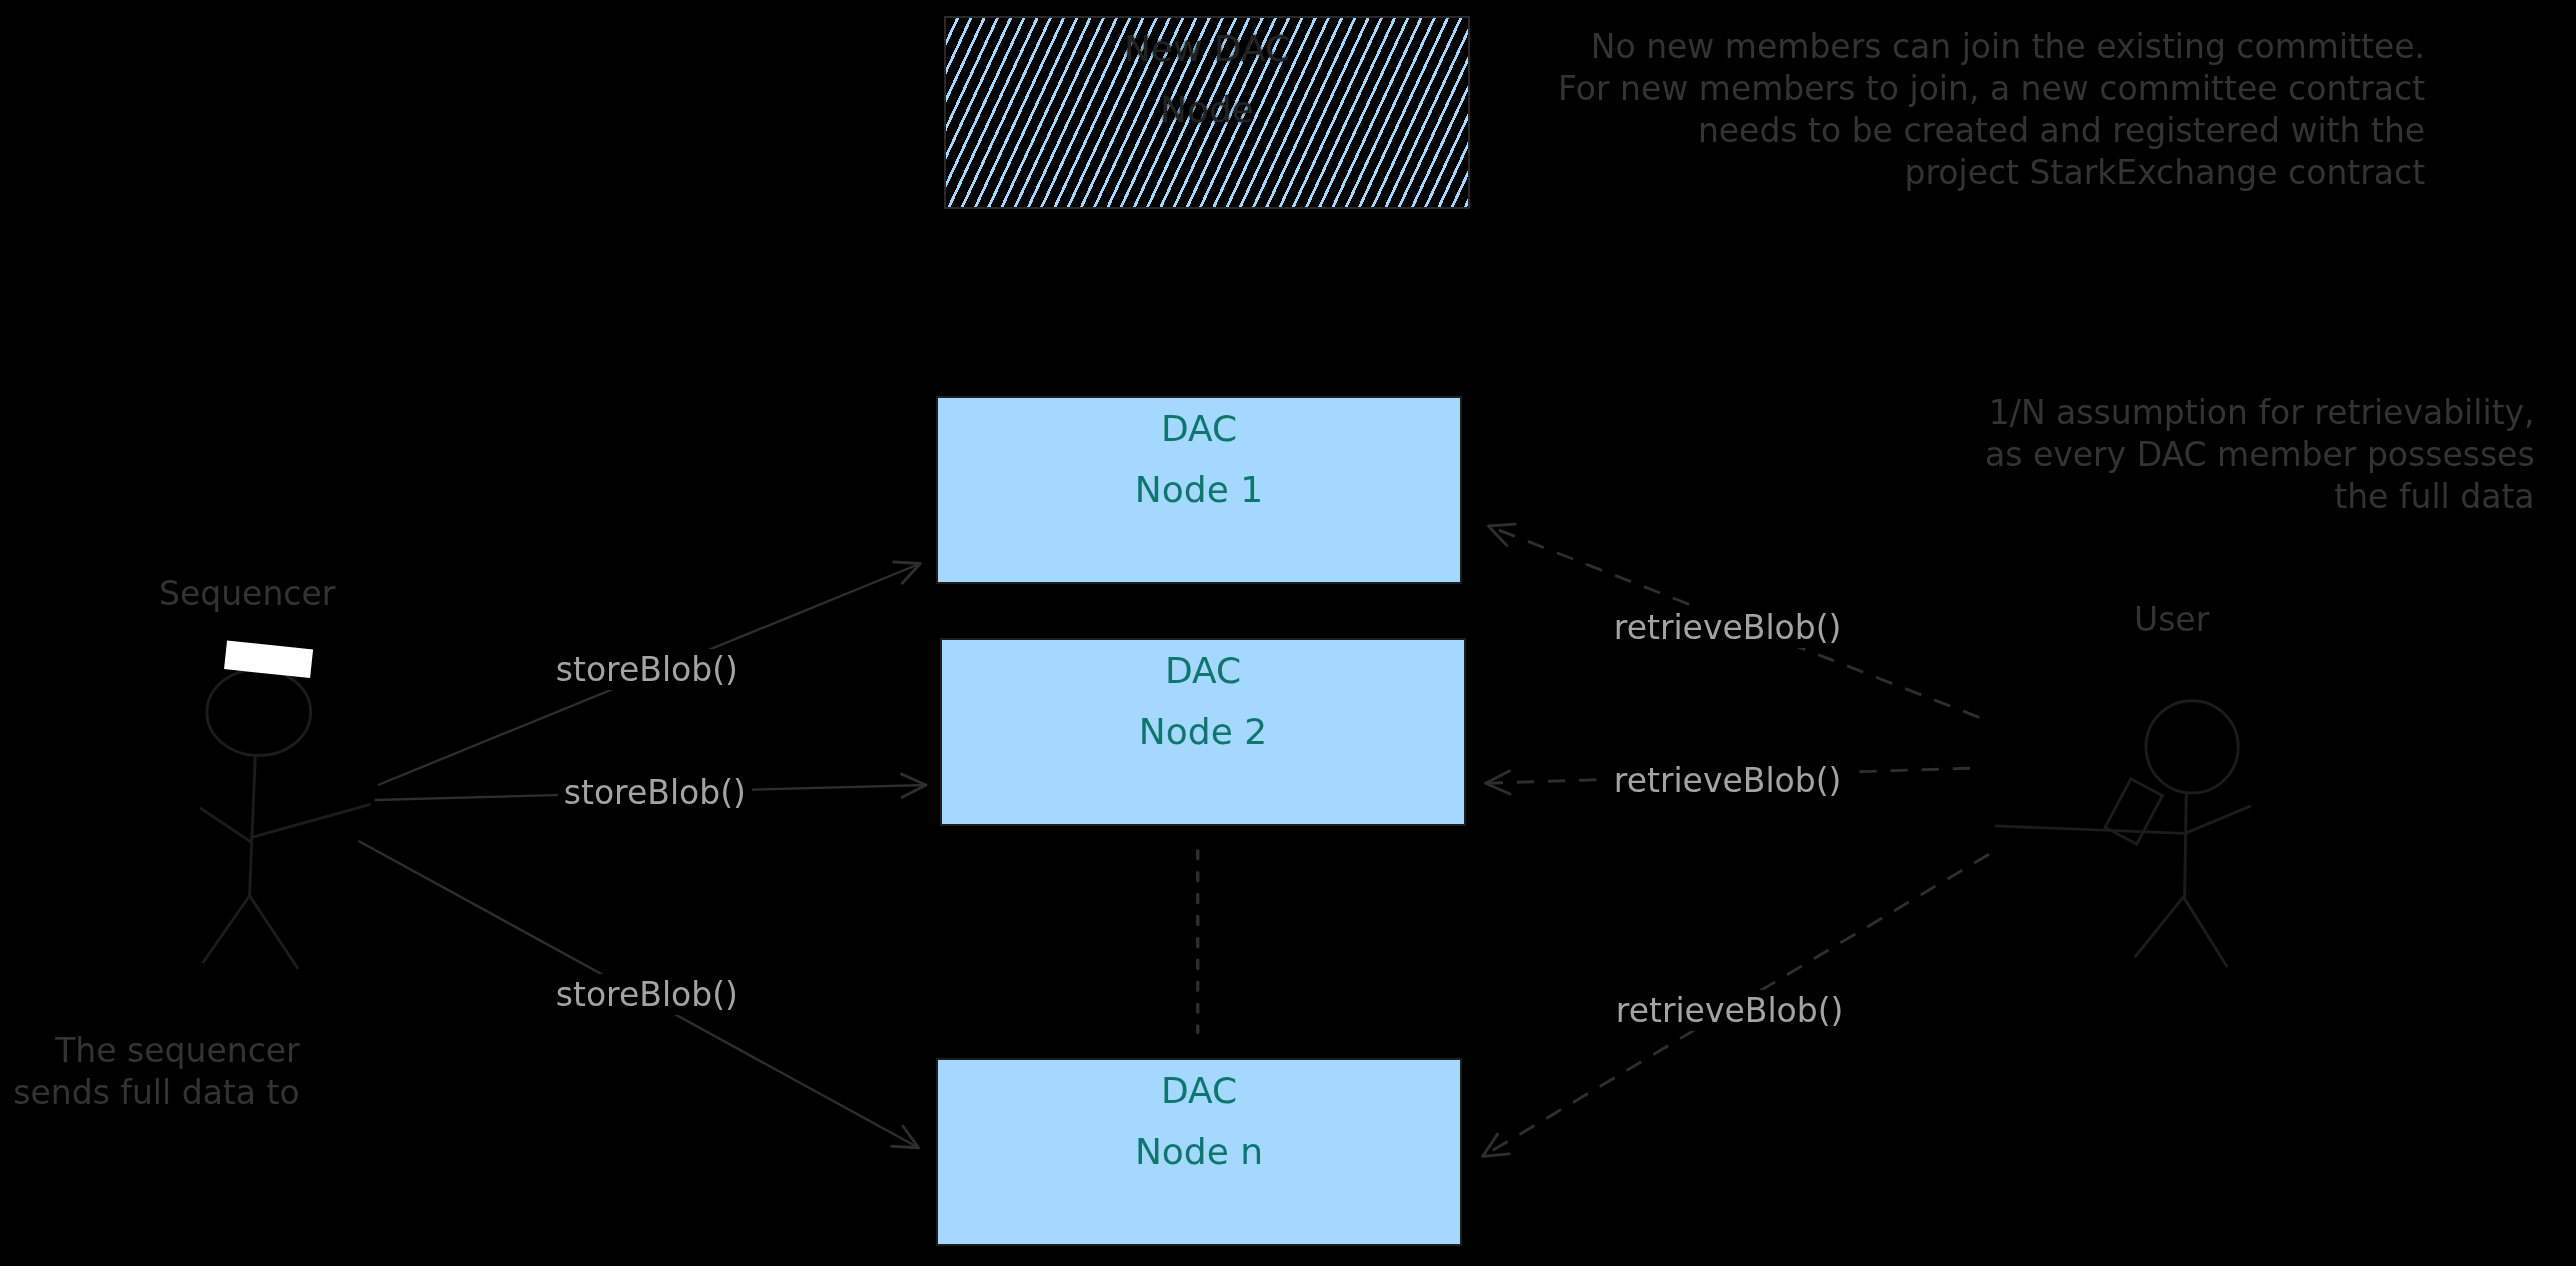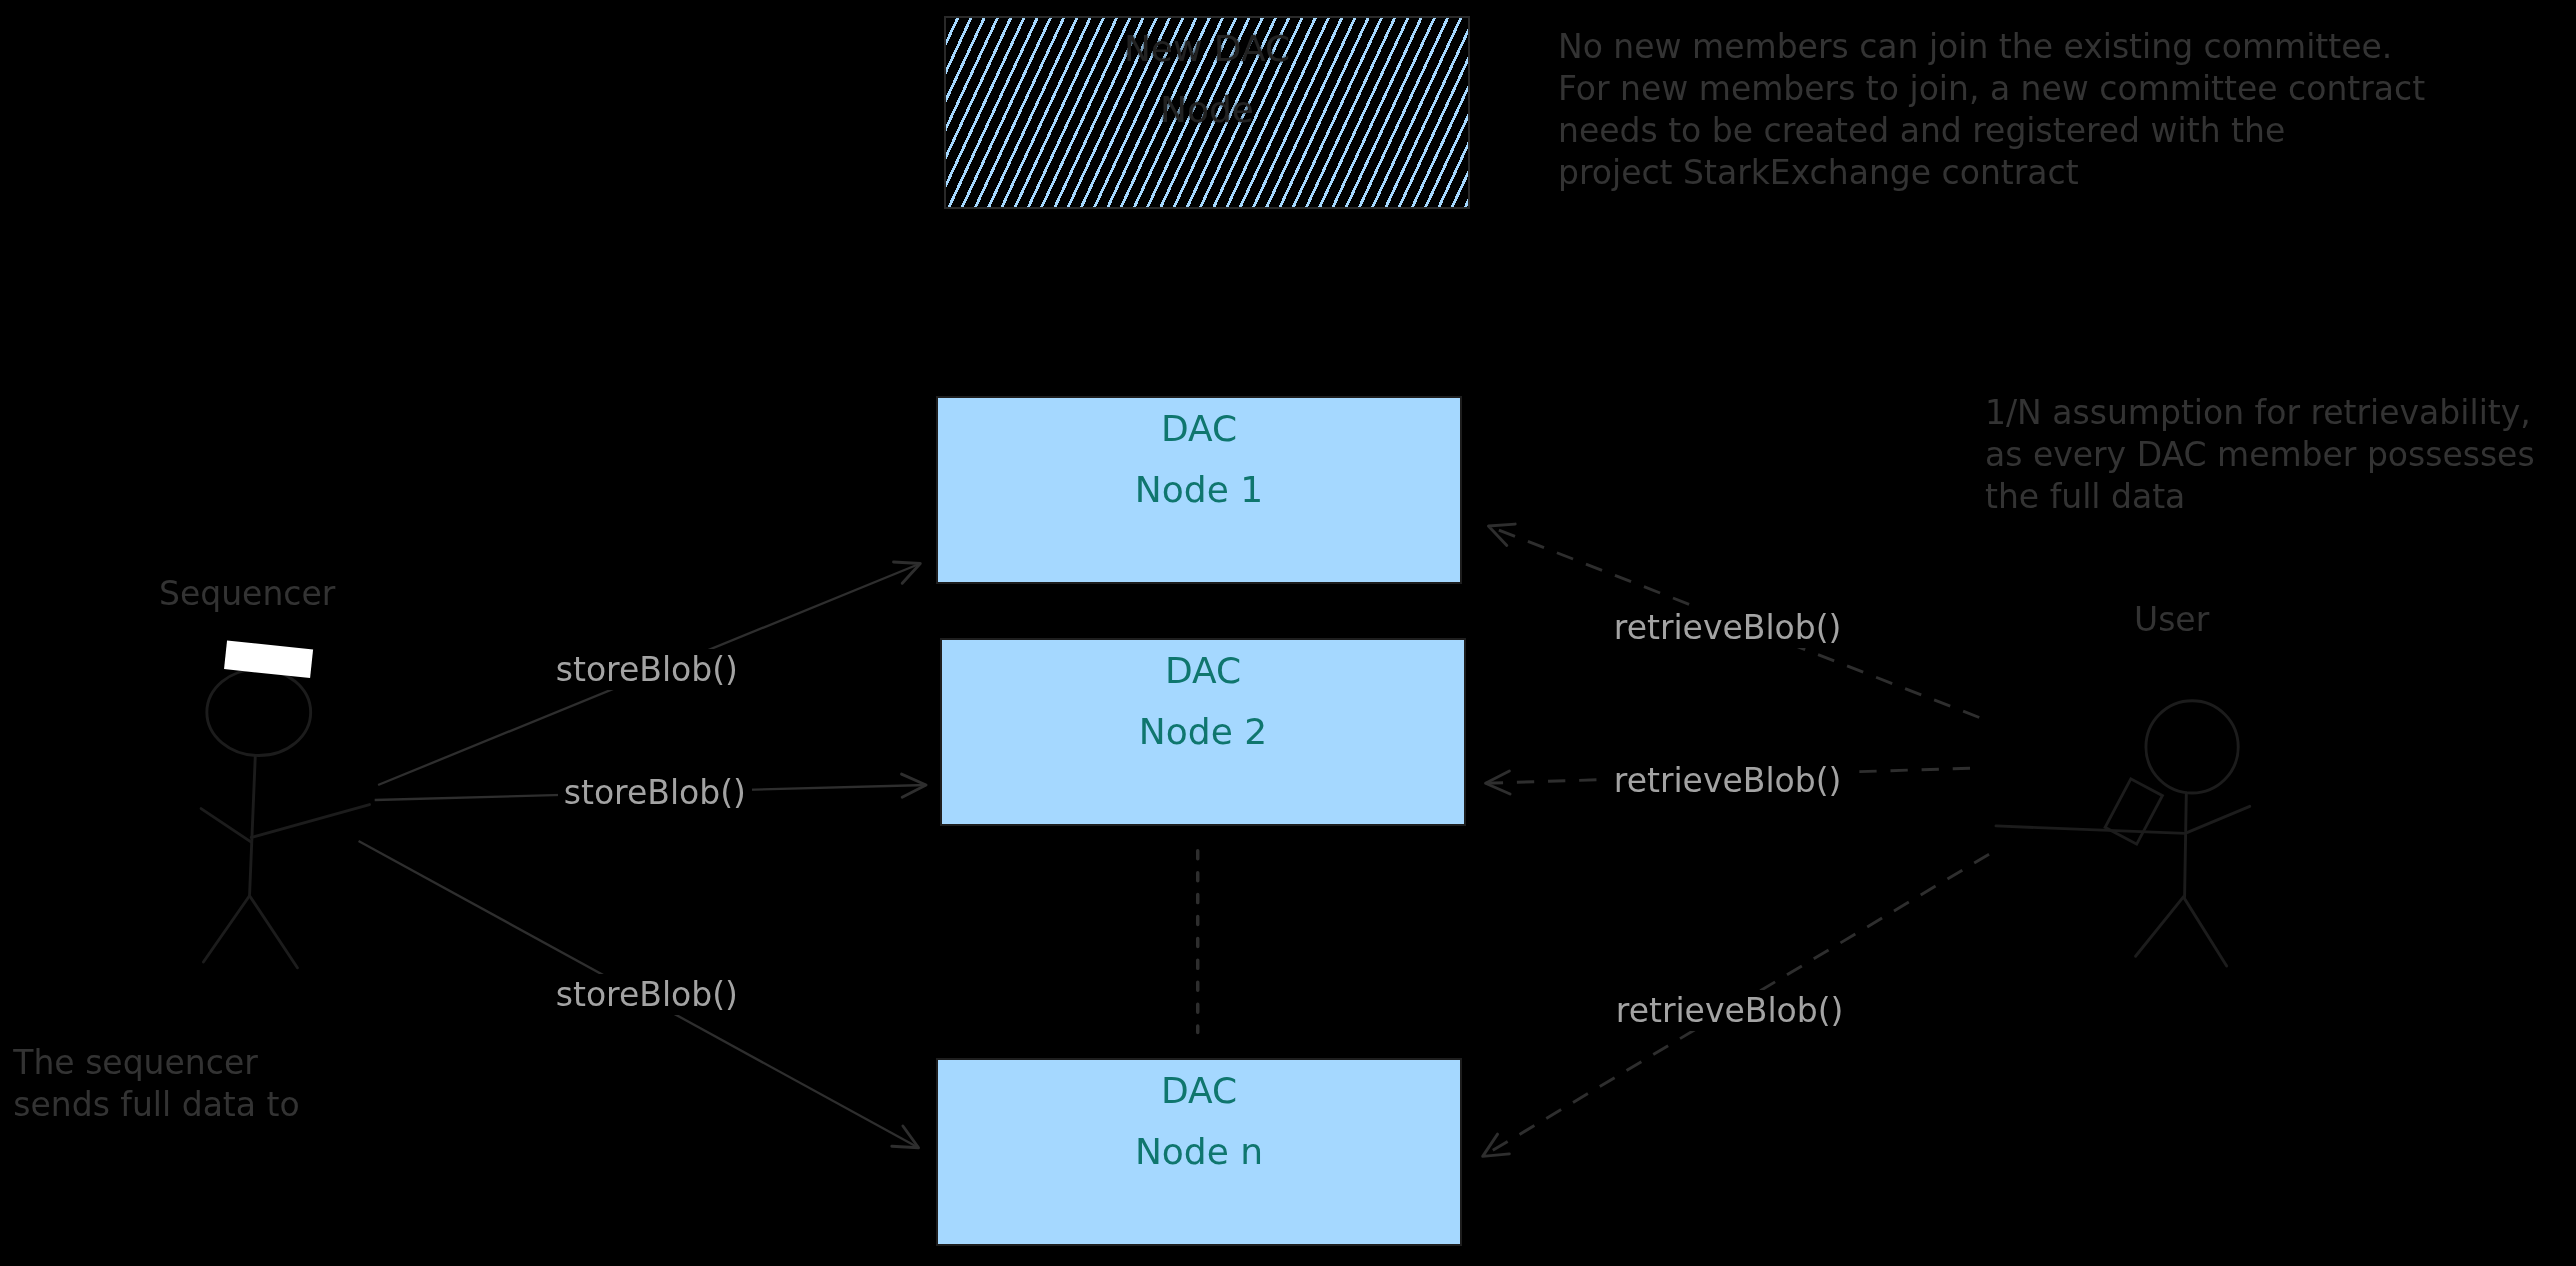--- a/index.html
+++ b/index.html
@@ -50,20 +50,21 @@
   .node.hatched .node-line {
     color: #222222;
     text-shadow: 0 0 3.5px #000;
   }
   .annotation {
     position: absolute;
     color: #333333;
     font-size: 33px;
     line-height: 42px;
     white-space: nowrap;
+    text-align: right;
   }
   .actor-label {
     position: absolute;
     color: #333333;
     font-size: 33px;
     white-space: nowrap;
   }
   .edge-label {
     position: absolute;
     color: #a3a3a3;
@@ -158,19 +159,19 @@
     <div>needs to be created and registered with the</div>
     <div>project StarkExchange contract</div>
   </div>
 
   <div class="annotation" style="left:1985px; top:392px;">
     <div>1/N assumption for retrievability,</div>
     <div>as every DAC member possesses</div>
     <div>the full data</div>
   </div>
 
-  <div class="annotation" style="left:13.3px; top:1030px;margin-top:12px;">
+  <div class="annotation" style="left:13.3px; top:1030px;">
     <div>The sequencer</div>
     <div>sends full data to</div>
   </div>
 
 </div>
 
 
 </body></html>

